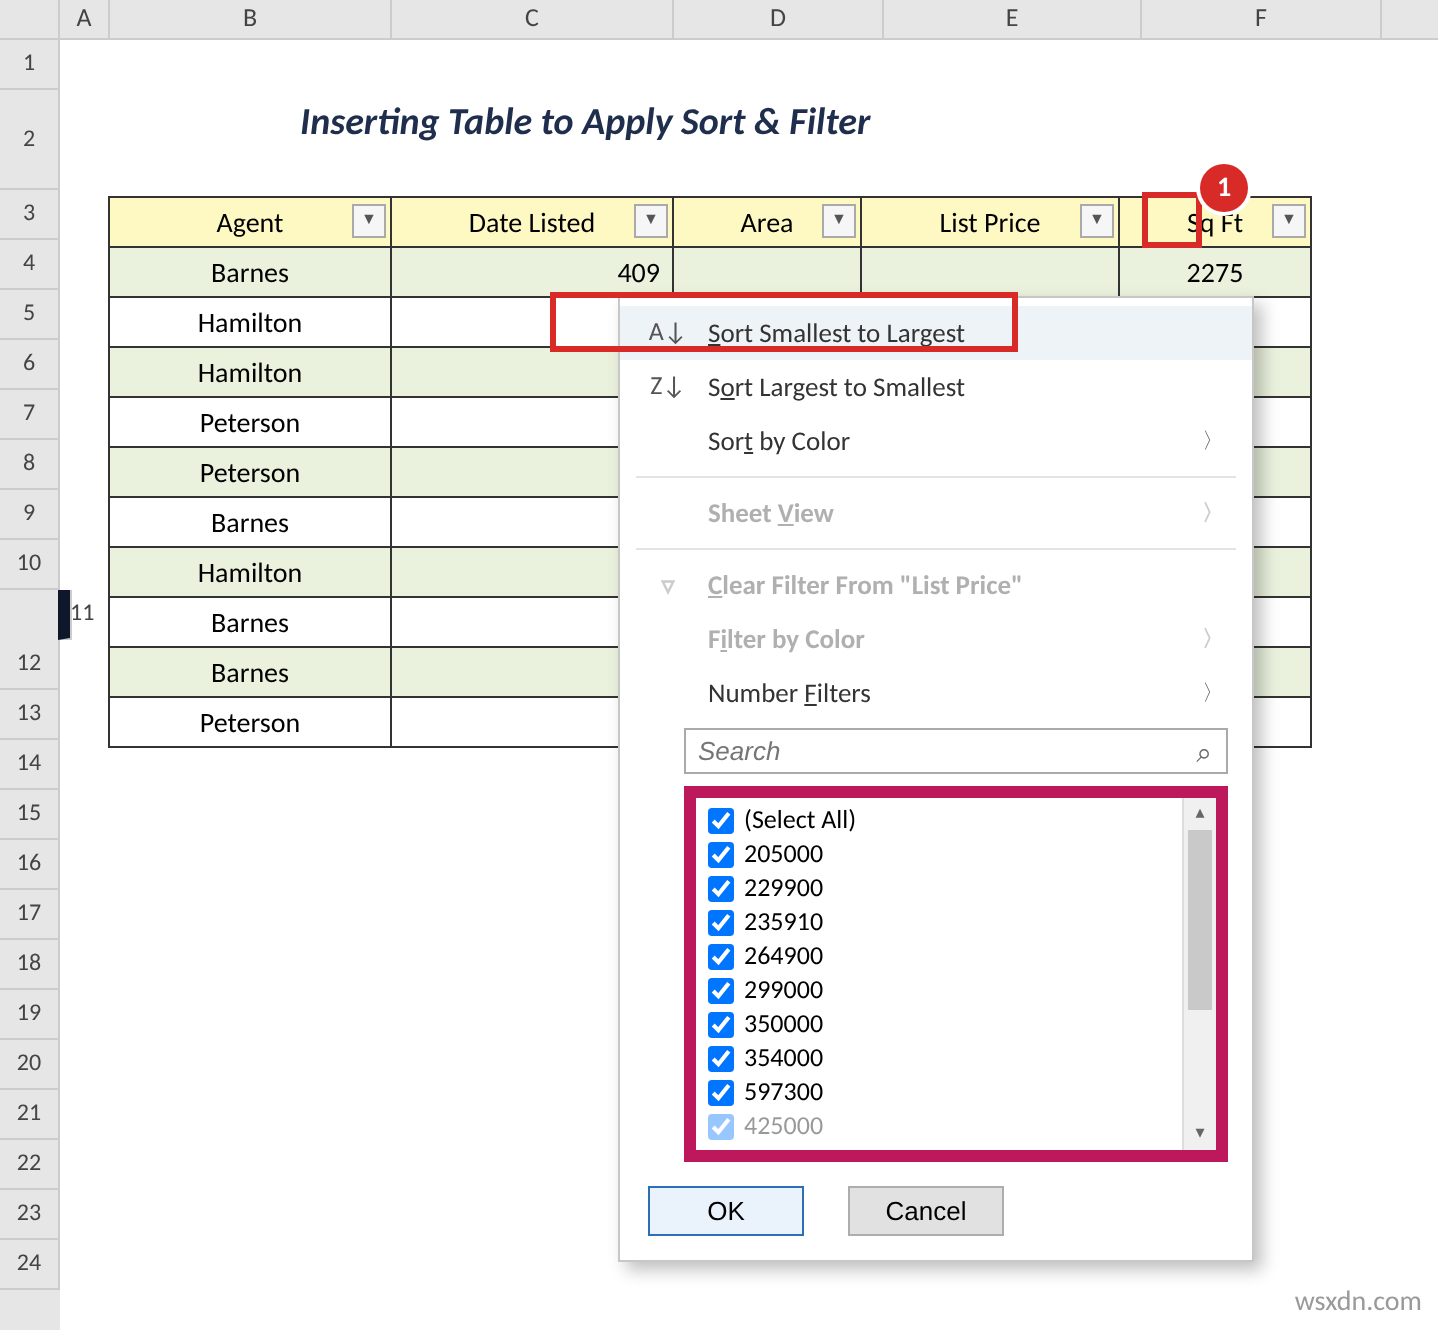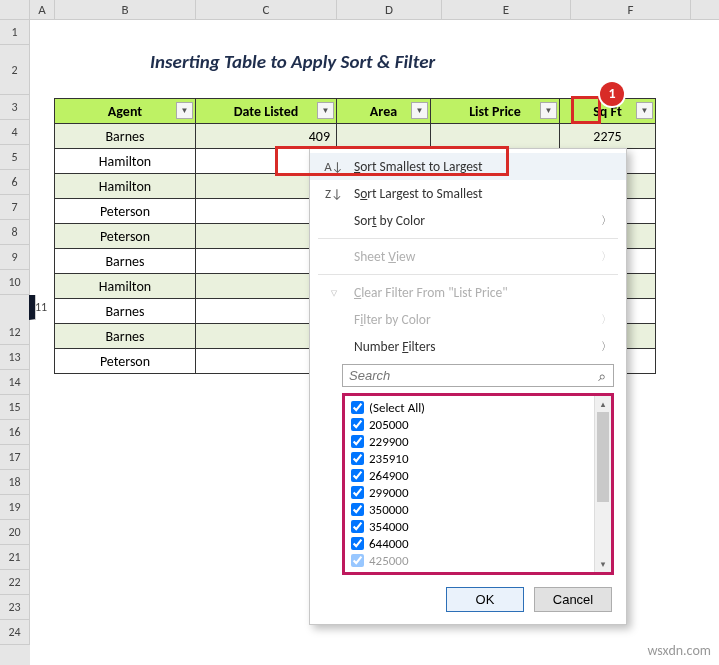--- a/index.html
+++ b/index.html
@@ -74,22 +74,22 @@
       border-collapse: collapse;
     }
     .data-table th, .data-table td {
       border: 1px solid #333;
       height: 25px;
       text-align: center;
       font-size: 14px;
       padding: 0 6px;
     }
     .data-table th {
-      background: #bef264;
-      font-weight: bold;
+      background: #fef9c3;
+      font-weight: normal;
       position: relative;
     }
     .data-table tr:nth-child(even) td { background: #eaf1dd; }
     .data-table tr:nth-child(odd) td { background: #fff; }
     .colAgent { width: 141px; }
     .colDate { width: 141px; }
     .colArea { width: 94px; }
     .colPrice { width: 129px; }
     .colSqft { width: 96px; }
 
@@ -157,21 +157,21 @@
       font-size: 13.5px;
     }
     .menu-item {
       display: flex;
       align-items: center;
       padding: 5px 14px;
       color: #333;
       gap: 10px;
     }
     .menu-item.hover { background: #eef3f8; }
-    .menu-item.disabled { color: #b0b0b0; }
+    .menu-item.disabled { color: #b0b0b0; font-weight: bold; }
     .menu-item .icon { width: 20px; text-align: center; font-size: 13px; color: #555; }
     .menu-item.disabled .icon { color: #ccc; }
     .menu-item .label { flex: 1; }
     .menu-item .chev { color: #666; font-size: 11px; }
     .menu-item.disabled .chev { color: #ccc; }
     .menu-sep { height: 1px; background: #e3e3e3; margin: 4px 8px; }
 
     .search-wrap { padding: 4px 12px 4px 32px; position: relative; }
     .search-input {
       width: 100%;
@@ -184,21 +184,21 @@
     .search-icon {
       position: absolute;
       right: 20px;
       top: 8px;
       color: #666;
       font-size: 14px;
     }
 
     .checklist-wrap {
       margin: 2px 12px 2px 32px;
-      border: 3px solid #be185d;
+      border: 6px solid #be185d;
       position: relative;
       display: flex;
     }
     .checklist {
       flex: 1;
       padding: 3px 2px;
       max-height: 188px;
       overflow: hidden;
     }
     .chk-item {
@@ -213,22 +213,22 @@
       width: 17px;
       background: #f0f0f0;
       border-left: 1px solid #ddd;
       position: relative;
     }
     .sb-arrow { height: 16px; text-align: center; font-size: 9px; color: #666; line-height: 16px; }
     .sb-thumb { position: absolute; top: 16px; left: 2px; right: 2px; height: 90px; background: #c9c9c9; }
 
     .dialog-buttons {
       display: flex;
-      justify-content: flex-end;
-      gap: 10px;
+      justify-content: flex-start;
+      gap: 22px;
       padding: 10px 14px 8px;
     }
     .dlg-btn {
       min-width: 78px;
       padding: 4px 12px;
       border: 1px solid #adadad;
       background: #e1e1e1;
       font-size: 13px;
     }
     .dlg-btn.primary { border: 1.5px solid #2c6fb7; background: #eaf2fb; }
@@ -434,21 +434,21 @@
           <div class="chk-item">
               <input type="checkbox" checked="" style="">
               <span>350000</span>
             </div>
           <div class="chk-item">
               <input type="checkbox" checked="" style="">
               <span>354000</span>
             </div>
           <div class="chk-item">
               <input type="checkbox" checked="" style="">
-              <span>644000</span>
+              <span>597300</span>
             </div>
           <div class="chk-item" style="opacity:.4">
               <input type="checkbox" checked="" style="">
               <span>425000</span>
             </div>
         </div>
         <div class="list-scrollbar">
           <div class="sb-arrow">▴</div>
           <div class="sb-thumb"></div>
           <div class="sb-arrow" style="position:absolute;bottom:0;width:100%">▾</div>

